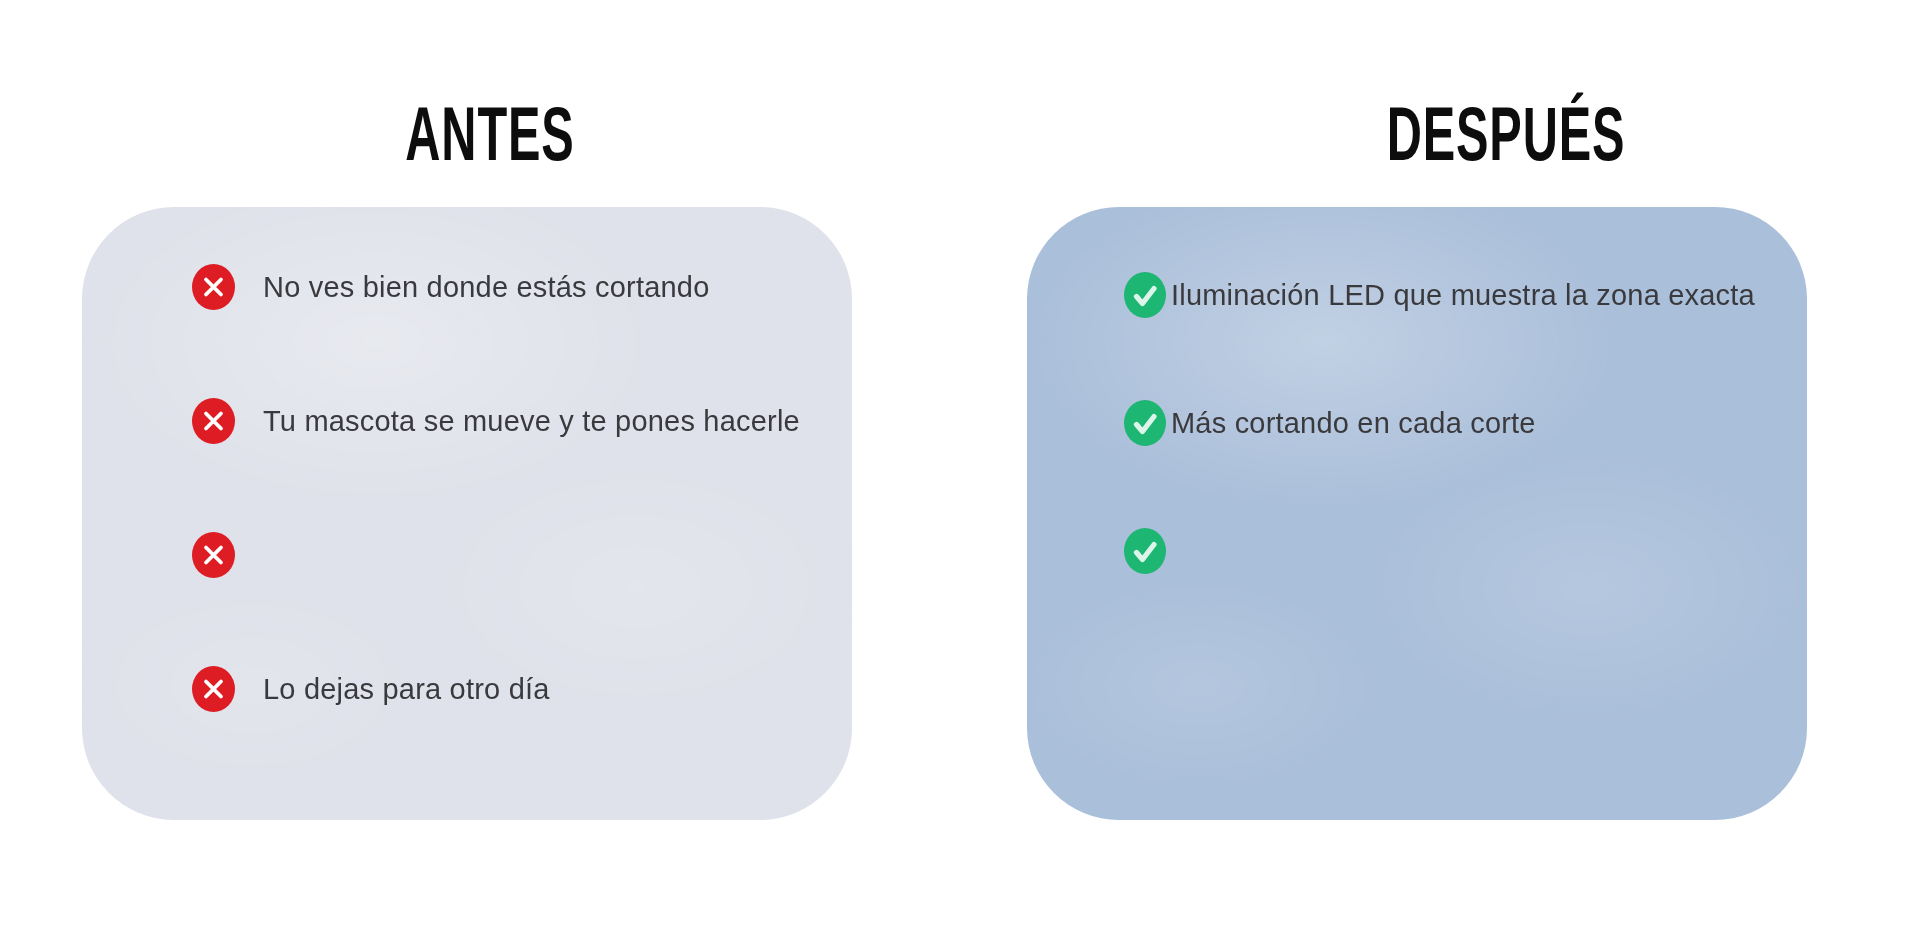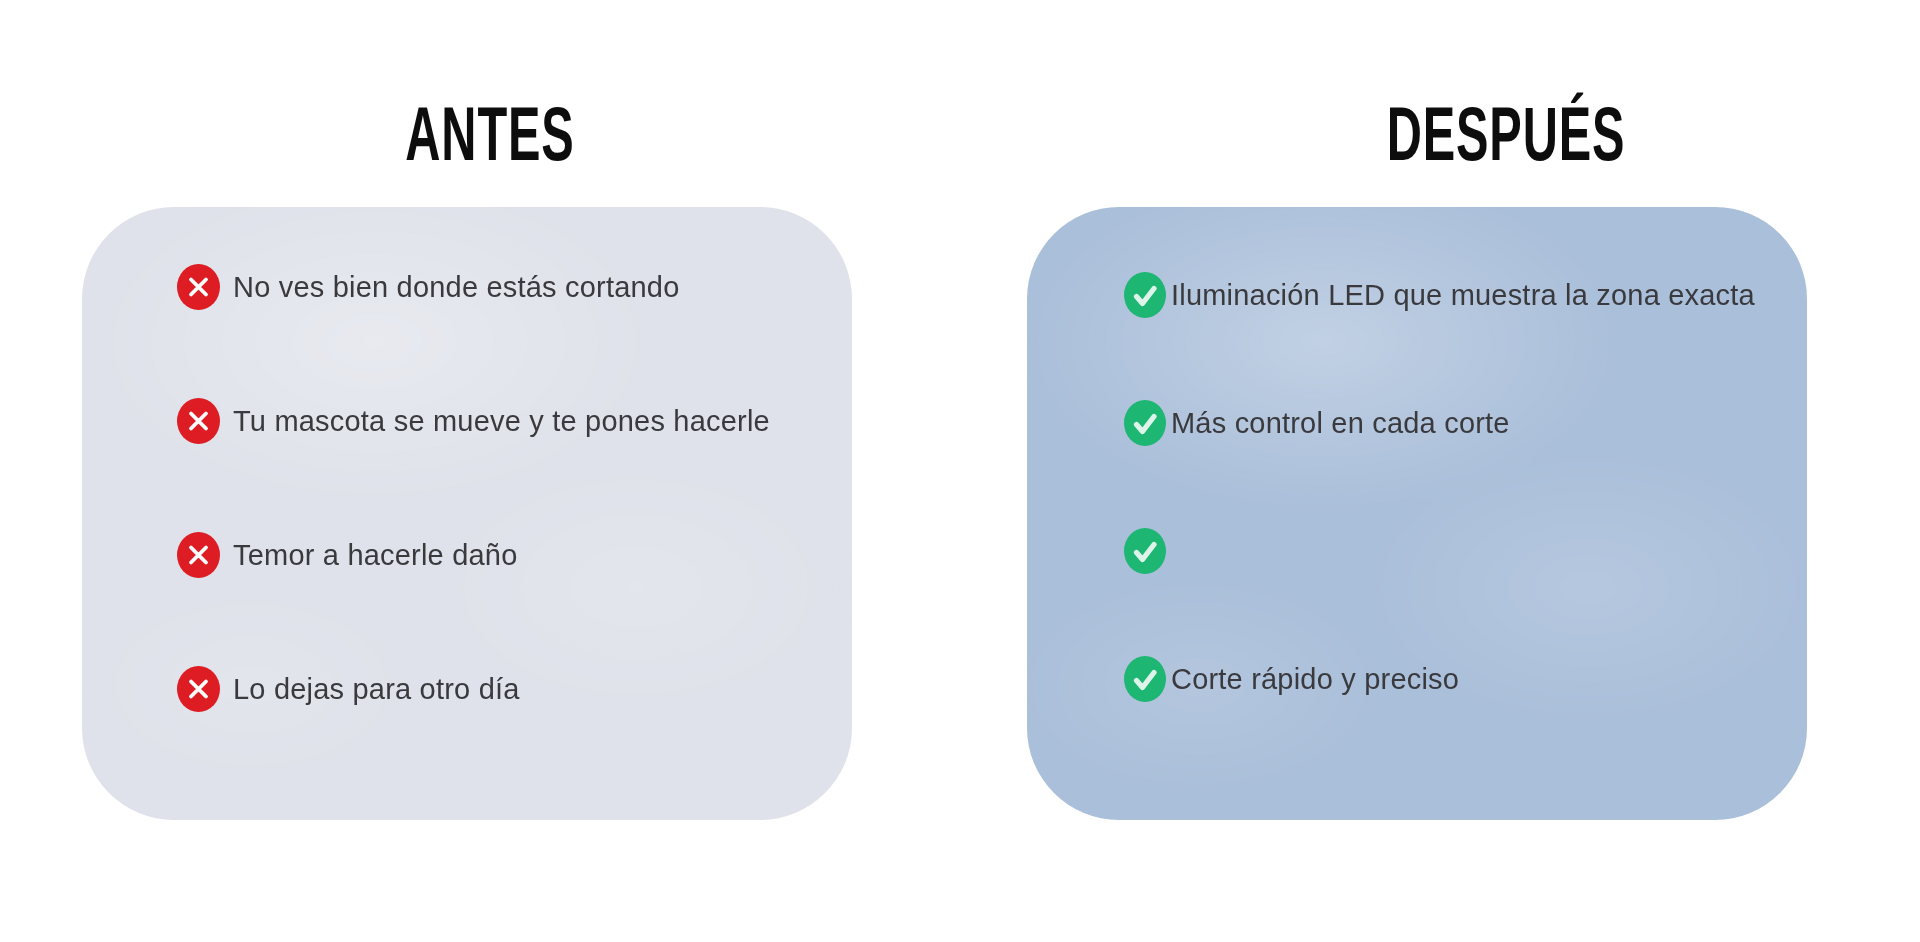--- a/index.html
+++ b/index.html
@@ -67,23 +67,23 @@
 
   
   .row {
     position: absolute;
     display: flex;
     align-items: center;
     white-space: nowrap;
     z-index: 2;
   }
   .panel.before .row {
-    left: 95px;
+    left: 110px;
     top: calc(57px + var(--i) * 134px);
-    gap: 13px;
+    gap: 28px;
   }
   .panel.after .row {
     left: 97px;
     top: calc(65px + var(--i) * 128px);
     gap: 5px;
   }
 
   .bullet-icon {
     flex: 0 0 auto;
     display: block;
@@ -118,21 +118,20 @@
     <ellipse cx="21.5" cy="23" rx="21.5" ry="23" fill="var(--cross-red)"></ellipse>
     <path d="M14 15.5 L29 30.5 M29 15.5 L14 30.5" stroke="var(--cross-mark-white)" stroke-width="3.8" stroke-linecap="round" fill="none"></path>
   </svg>
         <span class="item-text">Tu mascota se mueve y te pones hacerle</span>
       </div>
       <div class="row" style="--i: 2;">
         <svg class="bullet-icon" width="43" height="46" viewBox="0 0 43 46" aria-hidden="true">
     <ellipse cx="21.5" cy="23" rx="21.5" ry="23" fill="var(--cross-red)"></ellipse>
     <path d="M14 15.5 L29 30.5 M29 15.5 L14 30.5" stroke="var(--cross-mark-white)" stroke-width="3.8" stroke-linecap="round" fill="none"></path>
   </svg>
-        <span class="item-text">Temor a hacerle daño</span>
       </div>
       <div class="row" style="--i: 3;">
         <svg class="bullet-icon" width="43" height="46" viewBox="0 0 43 46" aria-hidden="true">
     <ellipse cx="21.5" cy="23" rx="21.5" ry="23" fill="var(--cross-red)"></ellipse>
     <path d="M14 15.5 L29 30.5 M29 15.5 L14 30.5" stroke="var(--cross-mark-white)" stroke-width="3.8" stroke-linecap="round" fill="none"></path>
   </svg>
         <span class="item-text">Lo dejas para otro día</span>
       </div>
     </div>
 
@@ -142,30 +141,23 @@
     <ellipse cx="21" cy="23" rx="21" ry="23" fill="var(--check-green)"></ellipse>
     <path d="M12.5 24.5 L18.5 31.5 L30 16.5" stroke="var(--check-mark-white)" stroke-width="5.2" stroke-linecap="round" stroke-linejoin="round" fill="none"></path>
   </svg>
         <span class="item-text">Iluminación LED que muestra la zona exacta</span>
       </div>
       <div class="row" style="--i: 1;">
         <svg class="bullet-icon" width="42" height="46" viewBox="0 0 42 46" aria-hidden="true">
     <ellipse cx="21" cy="23" rx="21" ry="23" fill="var(--check-green)"></ellipse>
     <path d="M12.5 24.5 L18.5 31.5 L30 16.5" stroke="var(--check-mark-white)" stroke-width="5.2" stroke-linecap="round" stroke-linejoin="round" fill="none"></path>
   </svg>
-        <span class="item-text">Más control en cada corte</span>
+        <span class="item-text">Más cortando en cada corte</span>
       </div>
       <div class="row" style="--i: 2;">
         <svg class="bullet-icon" width="42" height="46" viewBox="0 0 42 46" aria-hidden="true">
     <ellipse cx="21" cy="23" rx="21" ry="23" fill="var(--check-green)"></ellipse>
     <path d="M12.5 24.5 L18.5 31.5 L30 16.5" stroke="var(--check-mark-white)" stroke-width="5.2" stroke-linecap="round" stroke-linejoin="round" fill="none"></path>
   </svg>
       </div>
-      <div class="row" style="--i: 3;">
-        <svg class="bullet-icon" width="42" height="46" viewBox="0 0 42 46" aria-hidden="true">
-    <ellipse cx="21" cy="23" rx="21" ry="23" fill="var(--check-green)"></ellipse>
-    <path d="M12.5 24.5 L18.5 31.5 L30 16.5" stroke="var(--check-mark-white)" stroke-width="5.2" stroke-linecap="round" stroke-linejoin="round" fill="none"></path>
-  </svg>
-        <span class="item-text">Corte rápido y preciso</span>
-      </div>
     </div>
 
 </div>
 
 </body></html>

